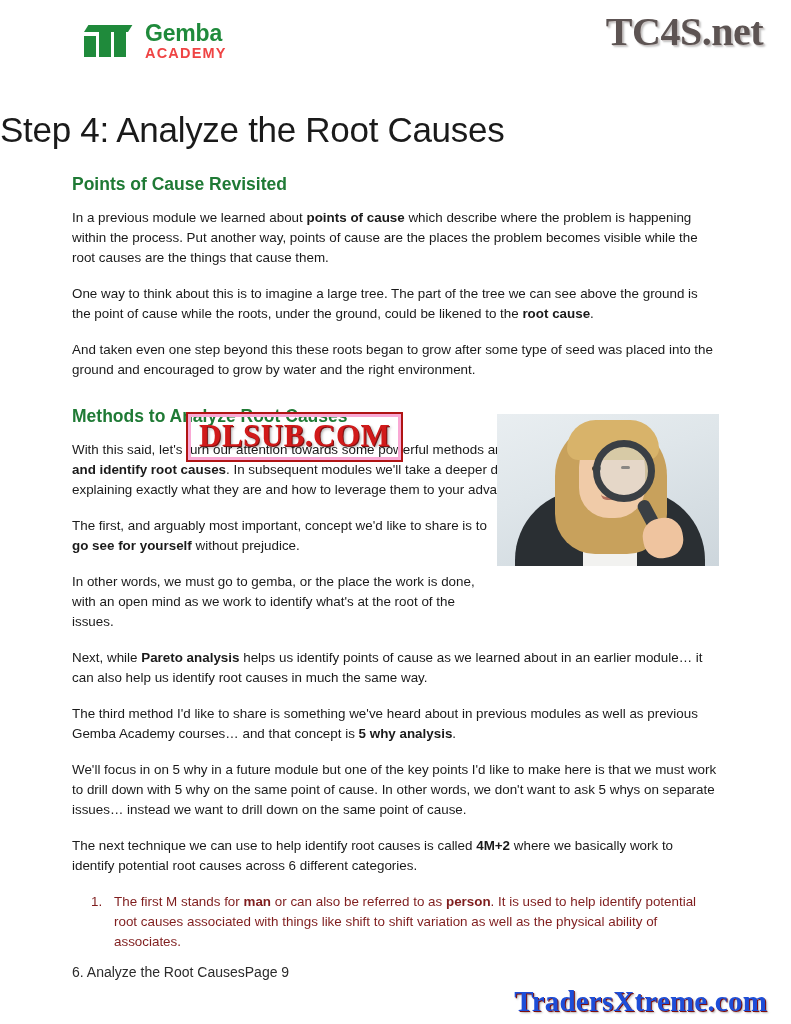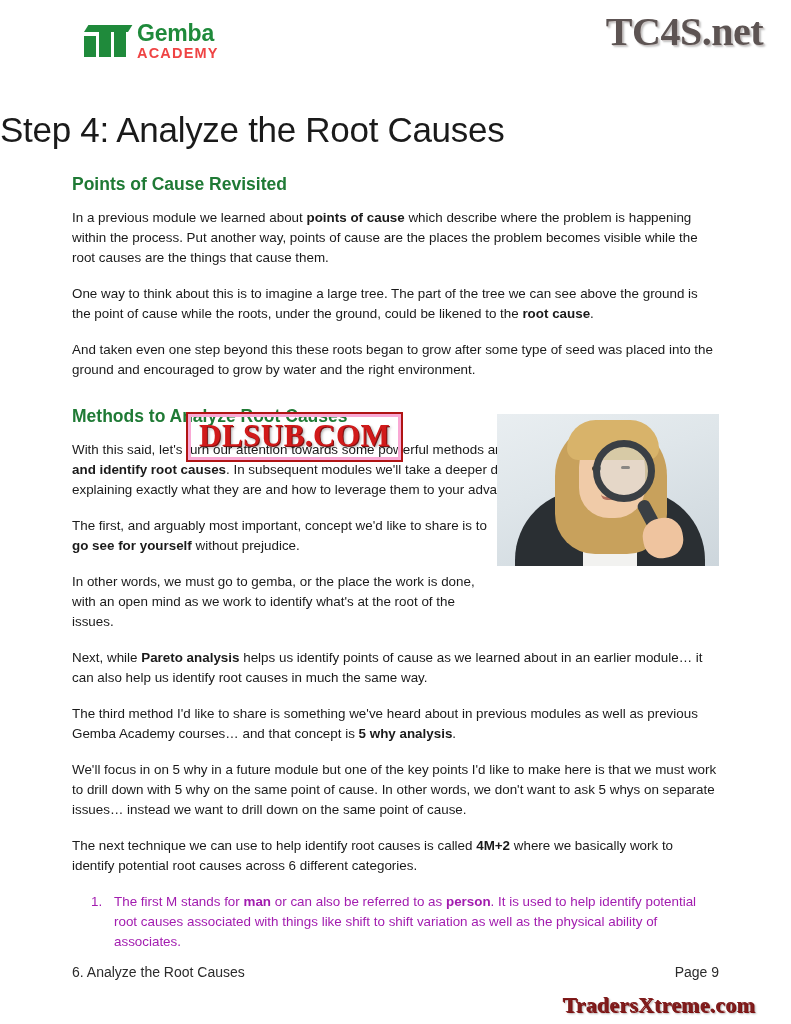--- a/index.html
+++ b/index.html
@@ -44,21 +44,21 @@
   .logo-mark .b2 { left: 15px; height: 27px; }
   .logo-mark .b3 { left: 30px; height: 32px; }
   .logo-mark .slab {
     position: absolute;
     left: 0; top: 0;
     width: 44px; height: 7px;
     background: #1f8a3b;
     transform: skewX(-32deg);
     transform-origin: bottom left;
   }
-  .logo-text { line-height: 1; }
+  .logo-text { line-height: 1; margin-left: 8px; }
   .logo-gemba {
     font-size: 23px;
     font-weight: bold;
     color: #1f8a3b;
     letter-spacing: -0.2px;
   }
   .logo-academy {
     font-size: 14.5px;
     font-weight: bold;
     color: #ef4444;
@@ -220,43 +220,42 @@
   }
 
   ol.numlist {
     margin: 0 0 0 34px;
     padding: 0;
     list-style: decimal;
   }
   ol.numlist li {
     font-size: 13.4px;
     line-height: 20px;
-    color: #a21caf;
+    color: #7f1d1d;
     padding-left: 8px;
   }
 
   
   .footer {
     position: absolute;
     left: 0; right: 0;
     bottom: 44px;
     padding: 0 72px;
     display: flex;
-    justify-content: space-between;
     font-size: 14px;
     color: #2b2b2b;
   }
   .watermark-txtreme {
     position: absolute;
-    right: 36px;
+    right: 24px;
     bottom: 6px;
     font-family: "Liberation Serif", serif;
-    font-size: 22px;
-    font-weight: bold;
-    color: #7f1d1d;
+    font-size: 29px;
+    font-weight: bold;
+    color: #1d4ed8;
     text-shadow: 1px 1px 0 #7d0f0f, 2px 2px 2px rgba(0,0,0,0.3);
     letter-spacing: 0.2px;
   }
 </style>
 </head>
 <body>
 
 <div class="page">
 
   <div class="header">

